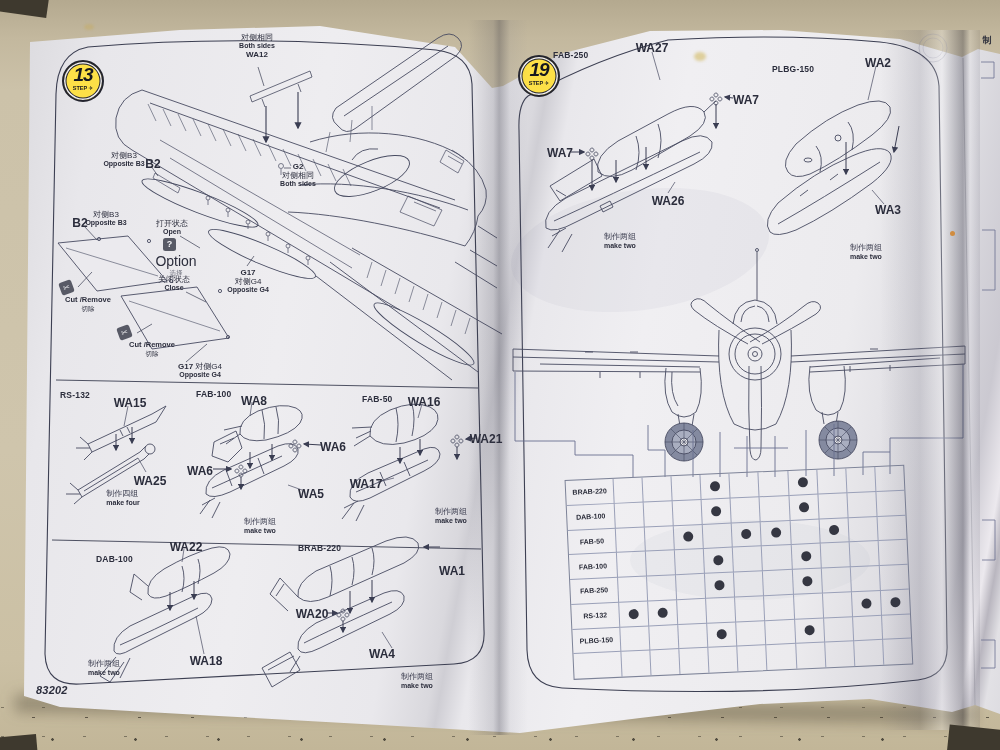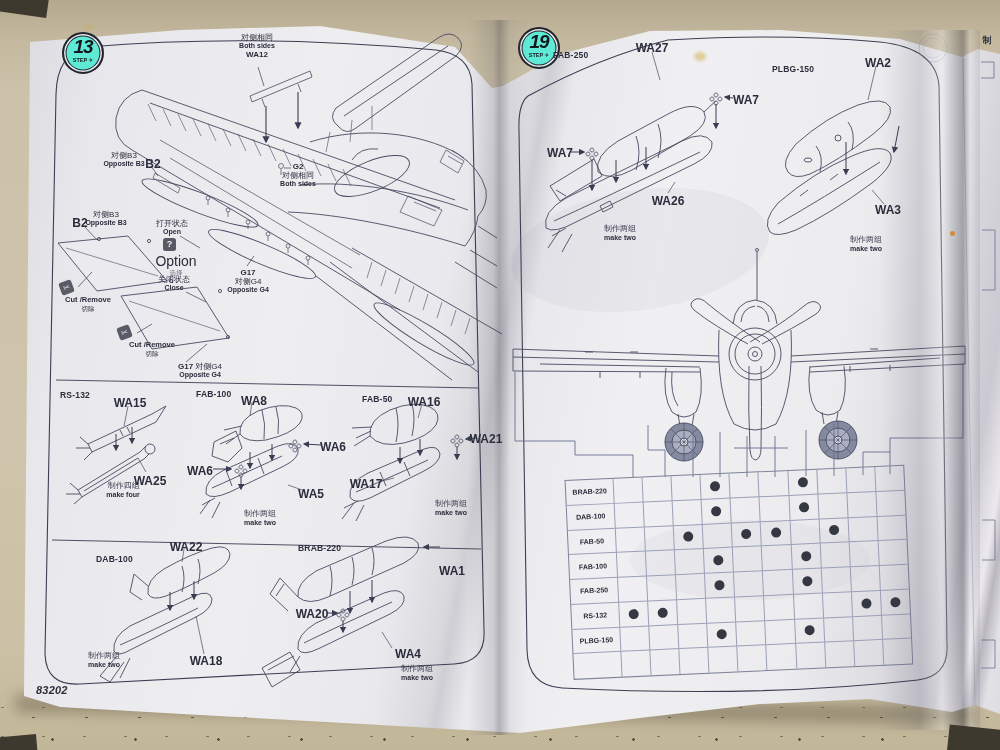--- a/index.html
+++ b/index.html
@@ -23,30 +23,30 @@
       clip-path:polygon(30px 42px,180px 30px,320px 26px,455px 47px,492px 88px,503px 86px,560px 54px,650px 31px,780px 30px,900px 39px,962px 57px,978px 49px,1000px 54px,1000px 714px,975px 705px,952px 712px,870px 699px,760px 704px,640px 718px,520px 733px,380px 725px,200px 715px,60px 707px,24px 696px);}
   #art{position:absolute;left:0;top:0;}
   
   .lbl,.anno,.gname,.qty{position:absolute;white-space:nowrap;color:#2b2d3c;}
   .lbl{font-size:12px;font-weight:bold;transform:translateX(-50%);}
   .gname{font-size:8.5px;font-weight:bold;letter-spacing:.2px;}
   .anno{text-align:center;transform:translateX(-50%);line-height:1.15;}
   .anno .zh{display:block;font-size:8px;}
   .anno .en{display:block;font-size:7px;font-weight:bold;}
   .anno .pt{display:block;font-size:8px;font-weight:bold;}
-  .qty{text-align:right;transform:translateX(-50%);line-height:1.2;}
+  .qty{text-align:left;transform:translateX(-50%);line-height:1.2;margin-top:8px;}
   .qty .zh{display:block;font-size:8px;color:#3a3c4e;}
   .qty .en{display:block;font-size:7px;font-weight:bold;}
   .ibox{position:absolute;width:13px;height:13px;background:#585a66;border-radius:2.5px;
         color:#f2f2f5;text-align:center;font-size:9px;font-weight:bold;line-height:13px;}
   .ibox.scissors{transform:rotate(-20deg);font-size:8px;}
   
-  .badge{position:absolute;width:38px;height:38px;border-radius:50%;background:#5eead4;
+  .badge{position:absolute;width:38px;height:38px;border-radius:50%;background:#fde047;
          border:2.5px solid #23242e;box-shadow:inset 0 0 0 1.5px #efeef1,inset 0 0 0 2.5px #23242e;
-         text-align:center;}
+         text-align:center;margin-top:28px;}
   .badge-num{font-style:italic;font-weight:900;font-size:19px;line-height:20px;margin-top:3px;letter-spacing:-1px;color:#17181f;}
   .badge-step{font-size:5.5px;font-weight:900;line-height:6px;color:#17181f;}
   
   #loadout{position:absolute;left:570px;top:480px;width:338px;height:198px;
            transform:rotate(-2.6deg);transform-origin:0 60%;
            border:1px solid #7d8398;}
   .lt-row{display:flex;height:24.75px;box-sizing:border-box;}
   .lt-label{width:48px;box-sizing:border-box;border-right:1px solid #9aa0b8;border-bottom:1px solid #9aa0b8;
             font-size:7px;font-weight:bold;display:flex;align-items:center;justify-content:center;color:#292b38;}
   .lt-cell{flex:1;box-sizing:border-box;border-right:1px solid #9aa0b8;border-bottom:1px solid #9aa0b8;
@@ -381,21 +381,21 @@
   <div class="lbl" style="left:186px;top:540px">WA22</div>
   <div class="lbl" style="left:206px;top:654px">WA18</div>
   <div class="qty" style="left:104px;top:651px">
     <span class="zh">制作两组</span>
     <span class="en">make two</span>
   </div>
 
   <div class="gname" style="left:298px;top:543px">BRAB-220</div>
   <div class="lbl" style="left:452px;top:564px">WA1</div>
   <div class="lbl" style="left:312px;top:607px">WA20</div>
-  <div class="lbl" style="left:408px;top:647px">WA4</div>
+  <div class="lbl" style="left:382px;top:647px">WA4</div>
   <div class="qty" style="left:417px;top:664px">
     <span class="zh">制作两组</span>
     <span class="en">make two</span>
   </div>
 
   <div class="gname" style="left:36px;top:684px;font-style:italic;font-size:11px">83202</div>
 
   <div class="badge" style="left:518px;top:27px">
     <div class="badge-num">19</div>
     <div class="badge-step"><span>STEP</span> <span>✈</span></div>

